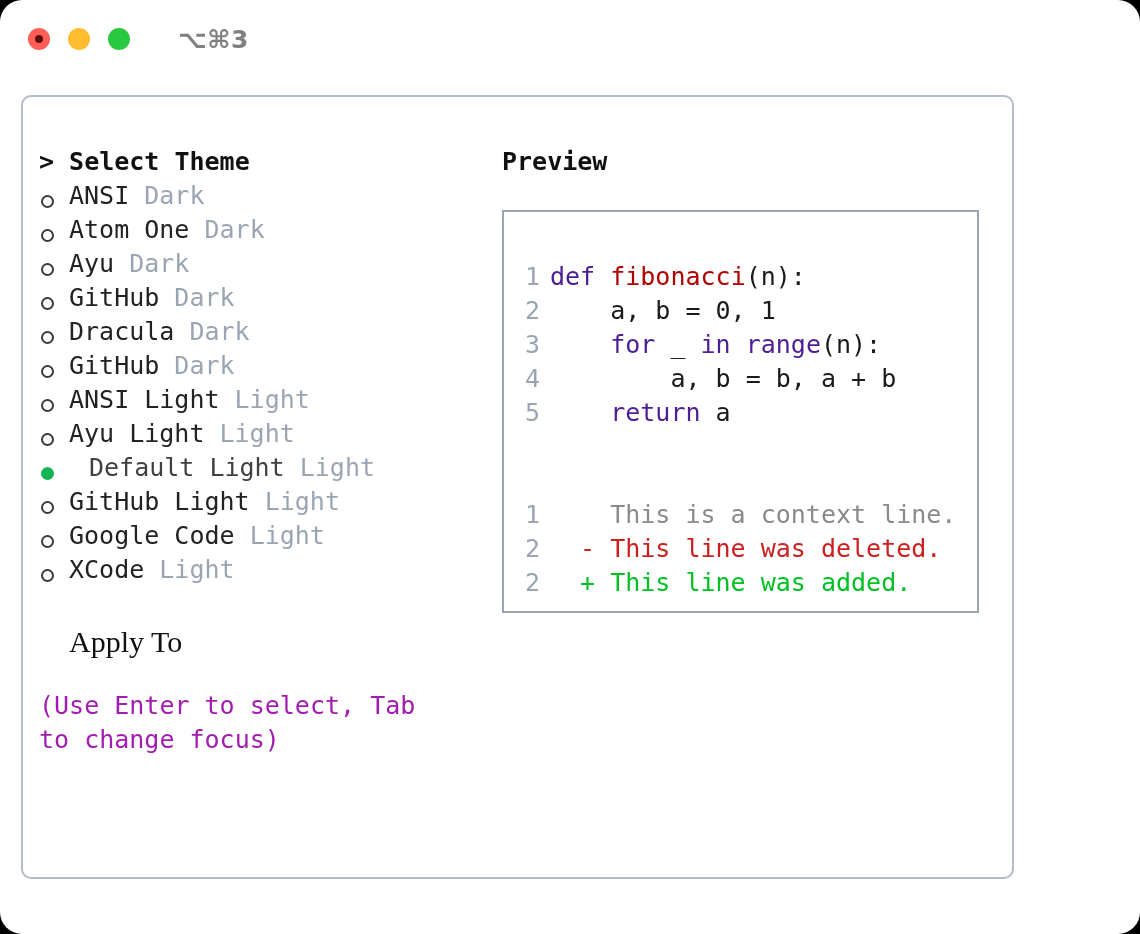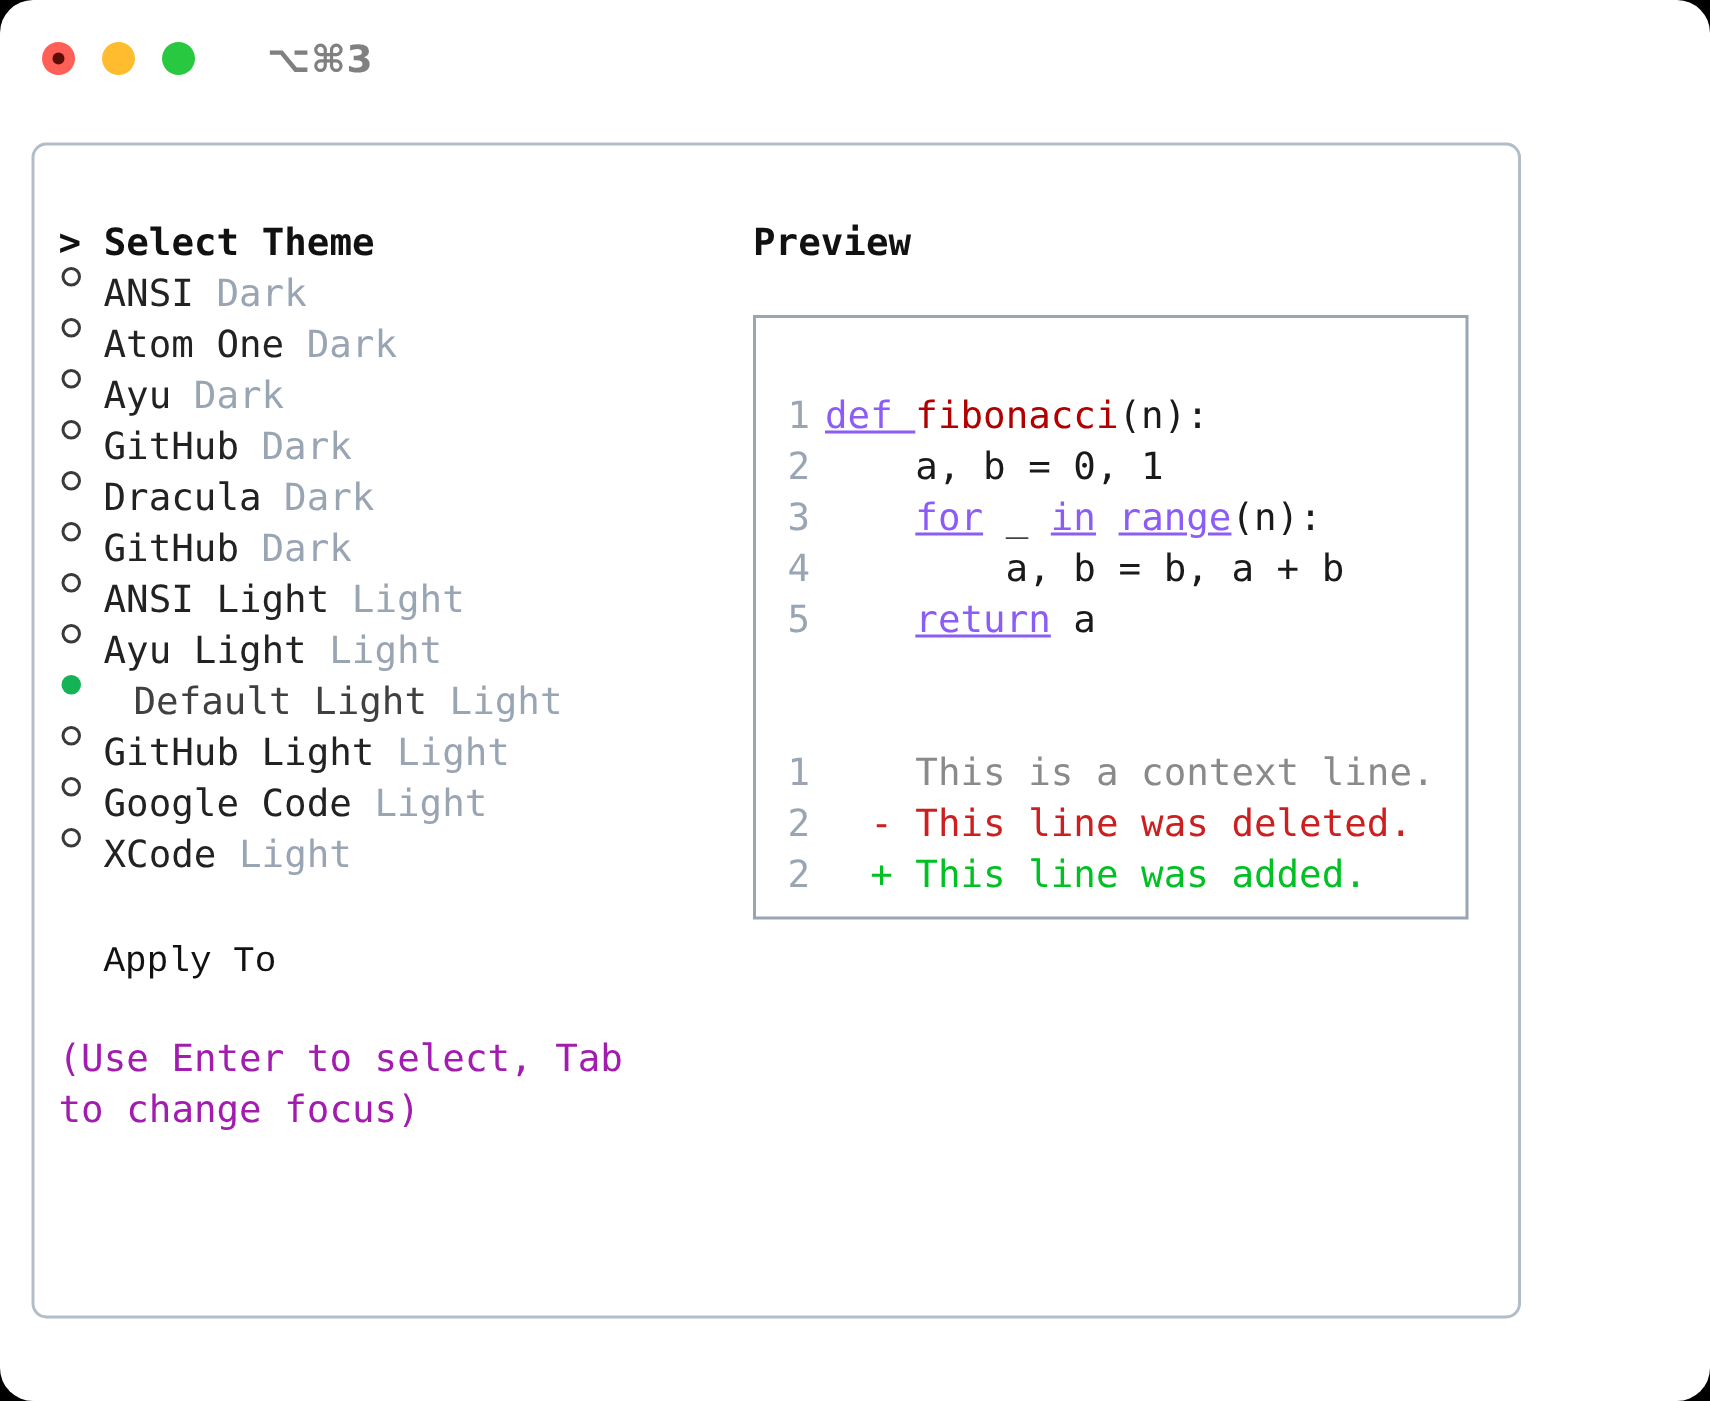--- a/index.html
+++ b/index.html
@@ -90,21 +90,21 @@
   .list-header {
     font-size: 25px;
     font-weight: bold;
     color: #111111;
     white-space: pre;
     line-height: 34px;
     font-family: "DejaVu Sans Mono", "Liberation Mono", monospace;
   }
   .opt-row {
     display: flex;
-    align-items: center;
+    align-items: flex-end;
     height: 34px;
     font-size: 25px;
     line-height: 34px;
     white-space: pre;
     font-family: "DejaVu Sans Mono", "Liberation Mono", monospace;
   }
   .marker {
     width: 30px;
     flex: 0 0 30px;
     display: inline-block;
@@ -120,25 +120,25 @@
   }
   .ring   { border: 2px solid #3a3a3a; background: transparent; }
   .filled { background: #13b356; border: 2px solid #13b356; }
 
   .opt-label { color: #222222; }
   .opt-label.sel { color: #404040; margin-left: 20px; }
   .opt-suffix { color: #9aa5b4; }
 
   .section-label {
     margin-left: 30px;
-    font-size: 24px;
+    font-size: 30px;
     line-height: 34px;
     color: #111111;
     white-space: pre;
-    font-family: Liberation Mono, monospace;
+    font-family: Liberation Serif, serif;
   }
 
   .spacer-lg { height: 38px; }
 
   .hint {
     margin-top: 30px;
     font-size: 25px;
     line-height: 34px;
     color: #a21caf;
     width: 400px;
@@ -177,21 +177,21 @@
   }
   .lineno {
     width: 46px;
     flex: 0 0 46px;
     text-align: right;
     color: #9aa5b4;
     padding-right: 10px;
     box-sizing: border-box;
   }
   .code-text { color: #1a1a1a; }
-  .tok-kw   { color: #8b5cf6; text-decoration: underline; }
+  .tok-kw   { color: #4c1d95; }
   .tok-fn   { color: #b00000; }
   .tok-plain{ color: #1a1a1a; }
   .diff-ctx { color: #8a8a8a; }
   .diff-del { color: #cc2020; }
   .diff-add { color: #00c024; }
   .blank-line { height: 34px; }
 </style>
 </head>
 <body>
 

